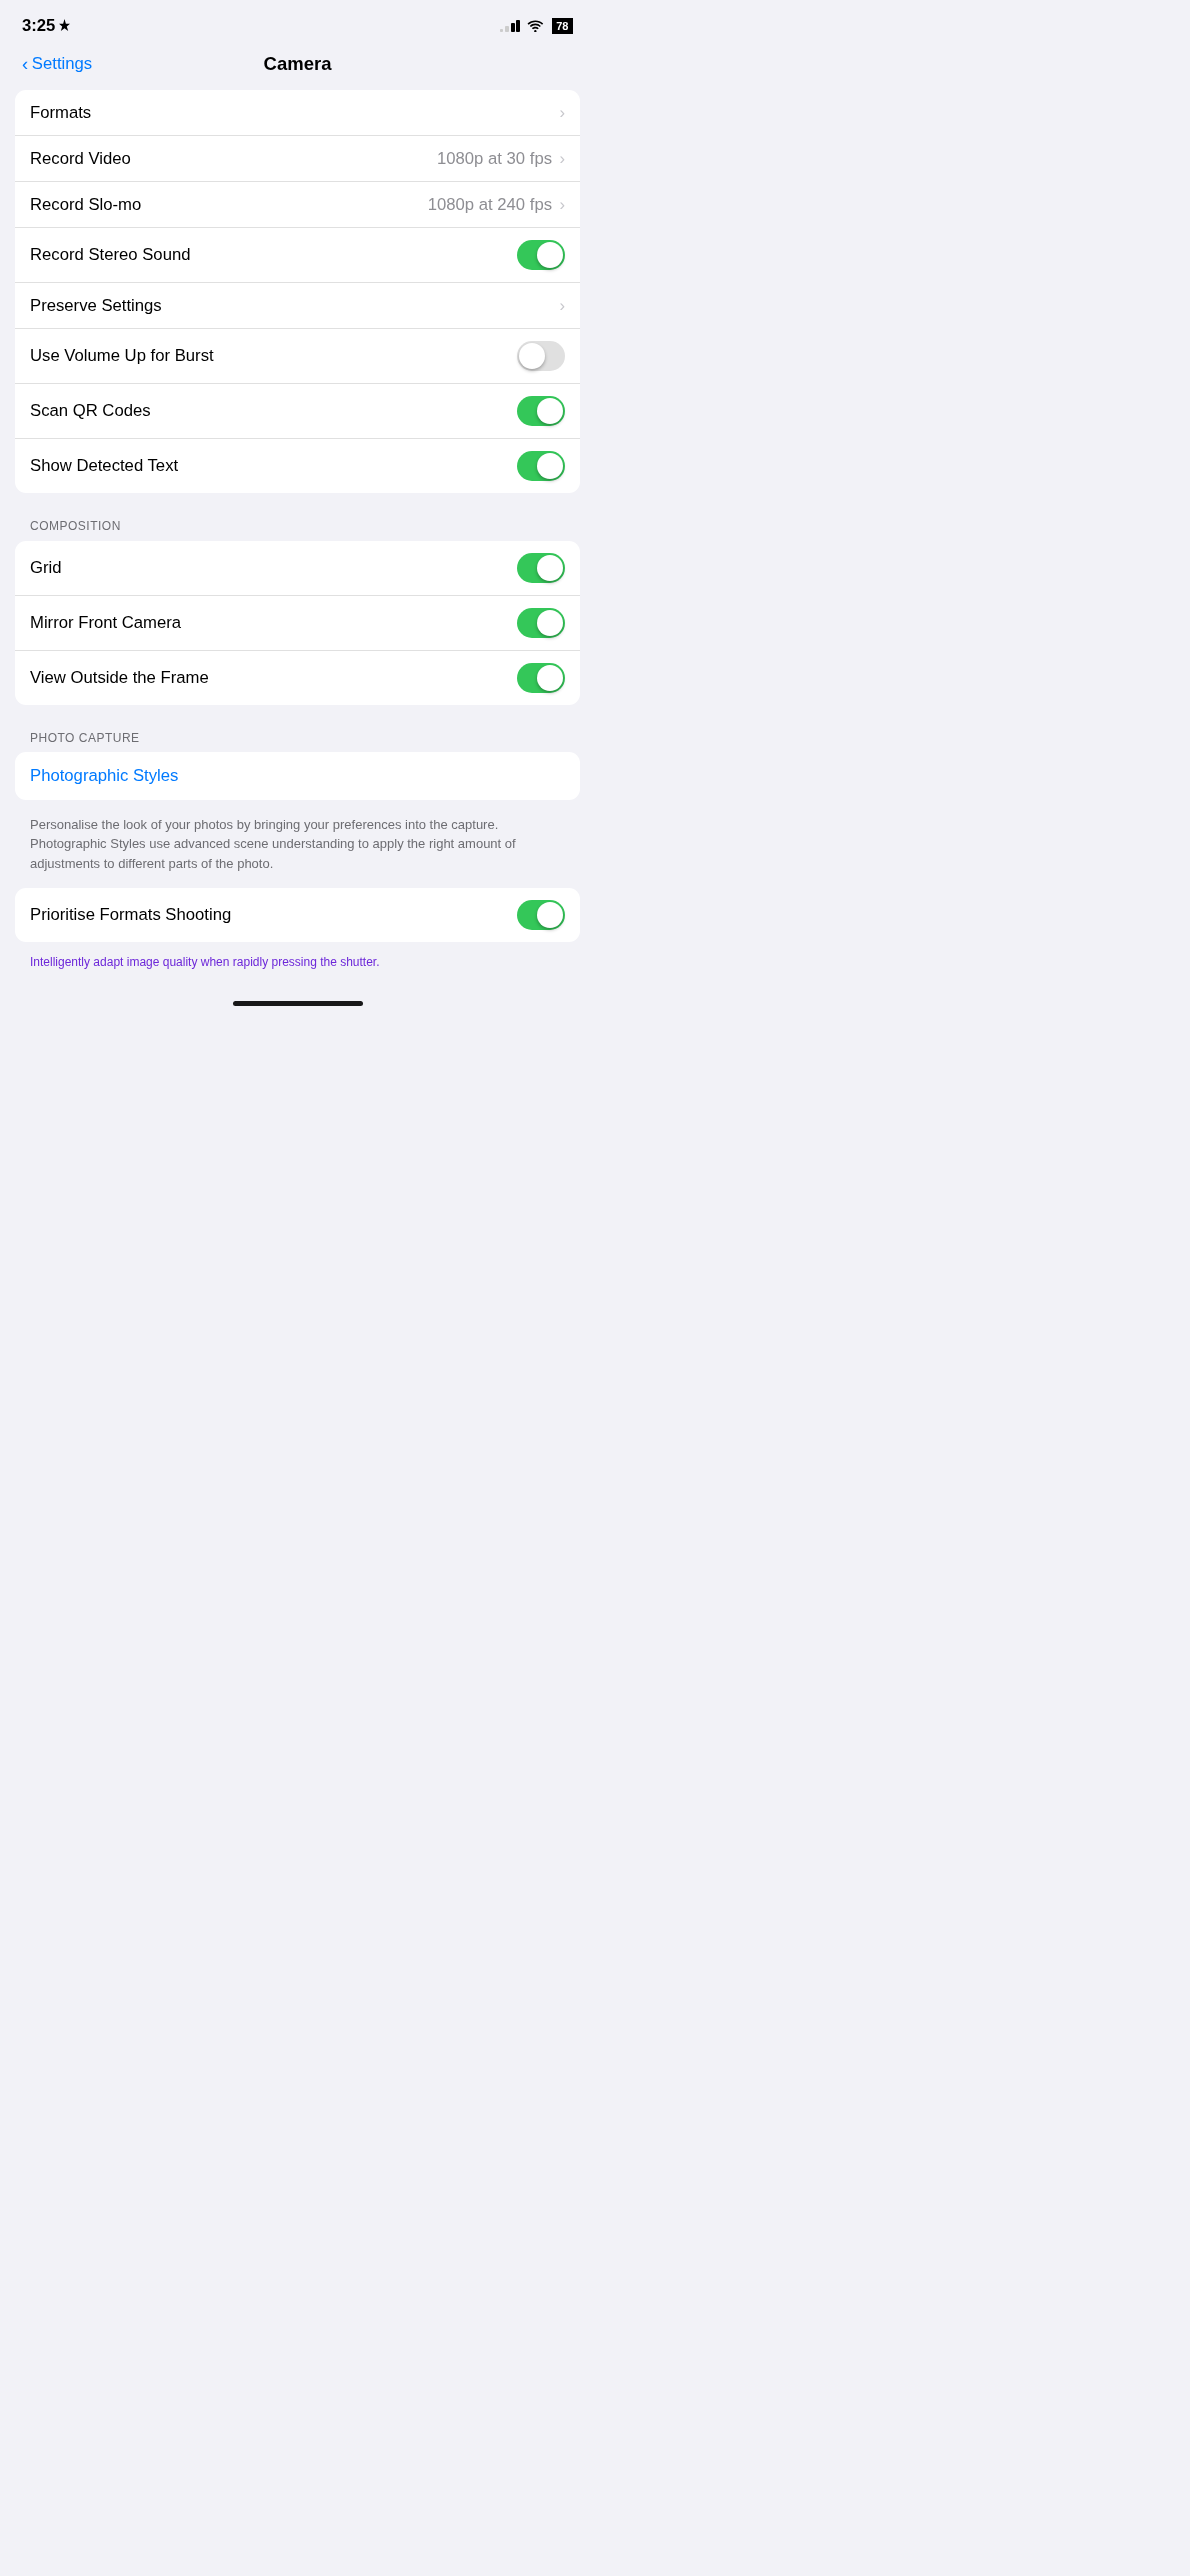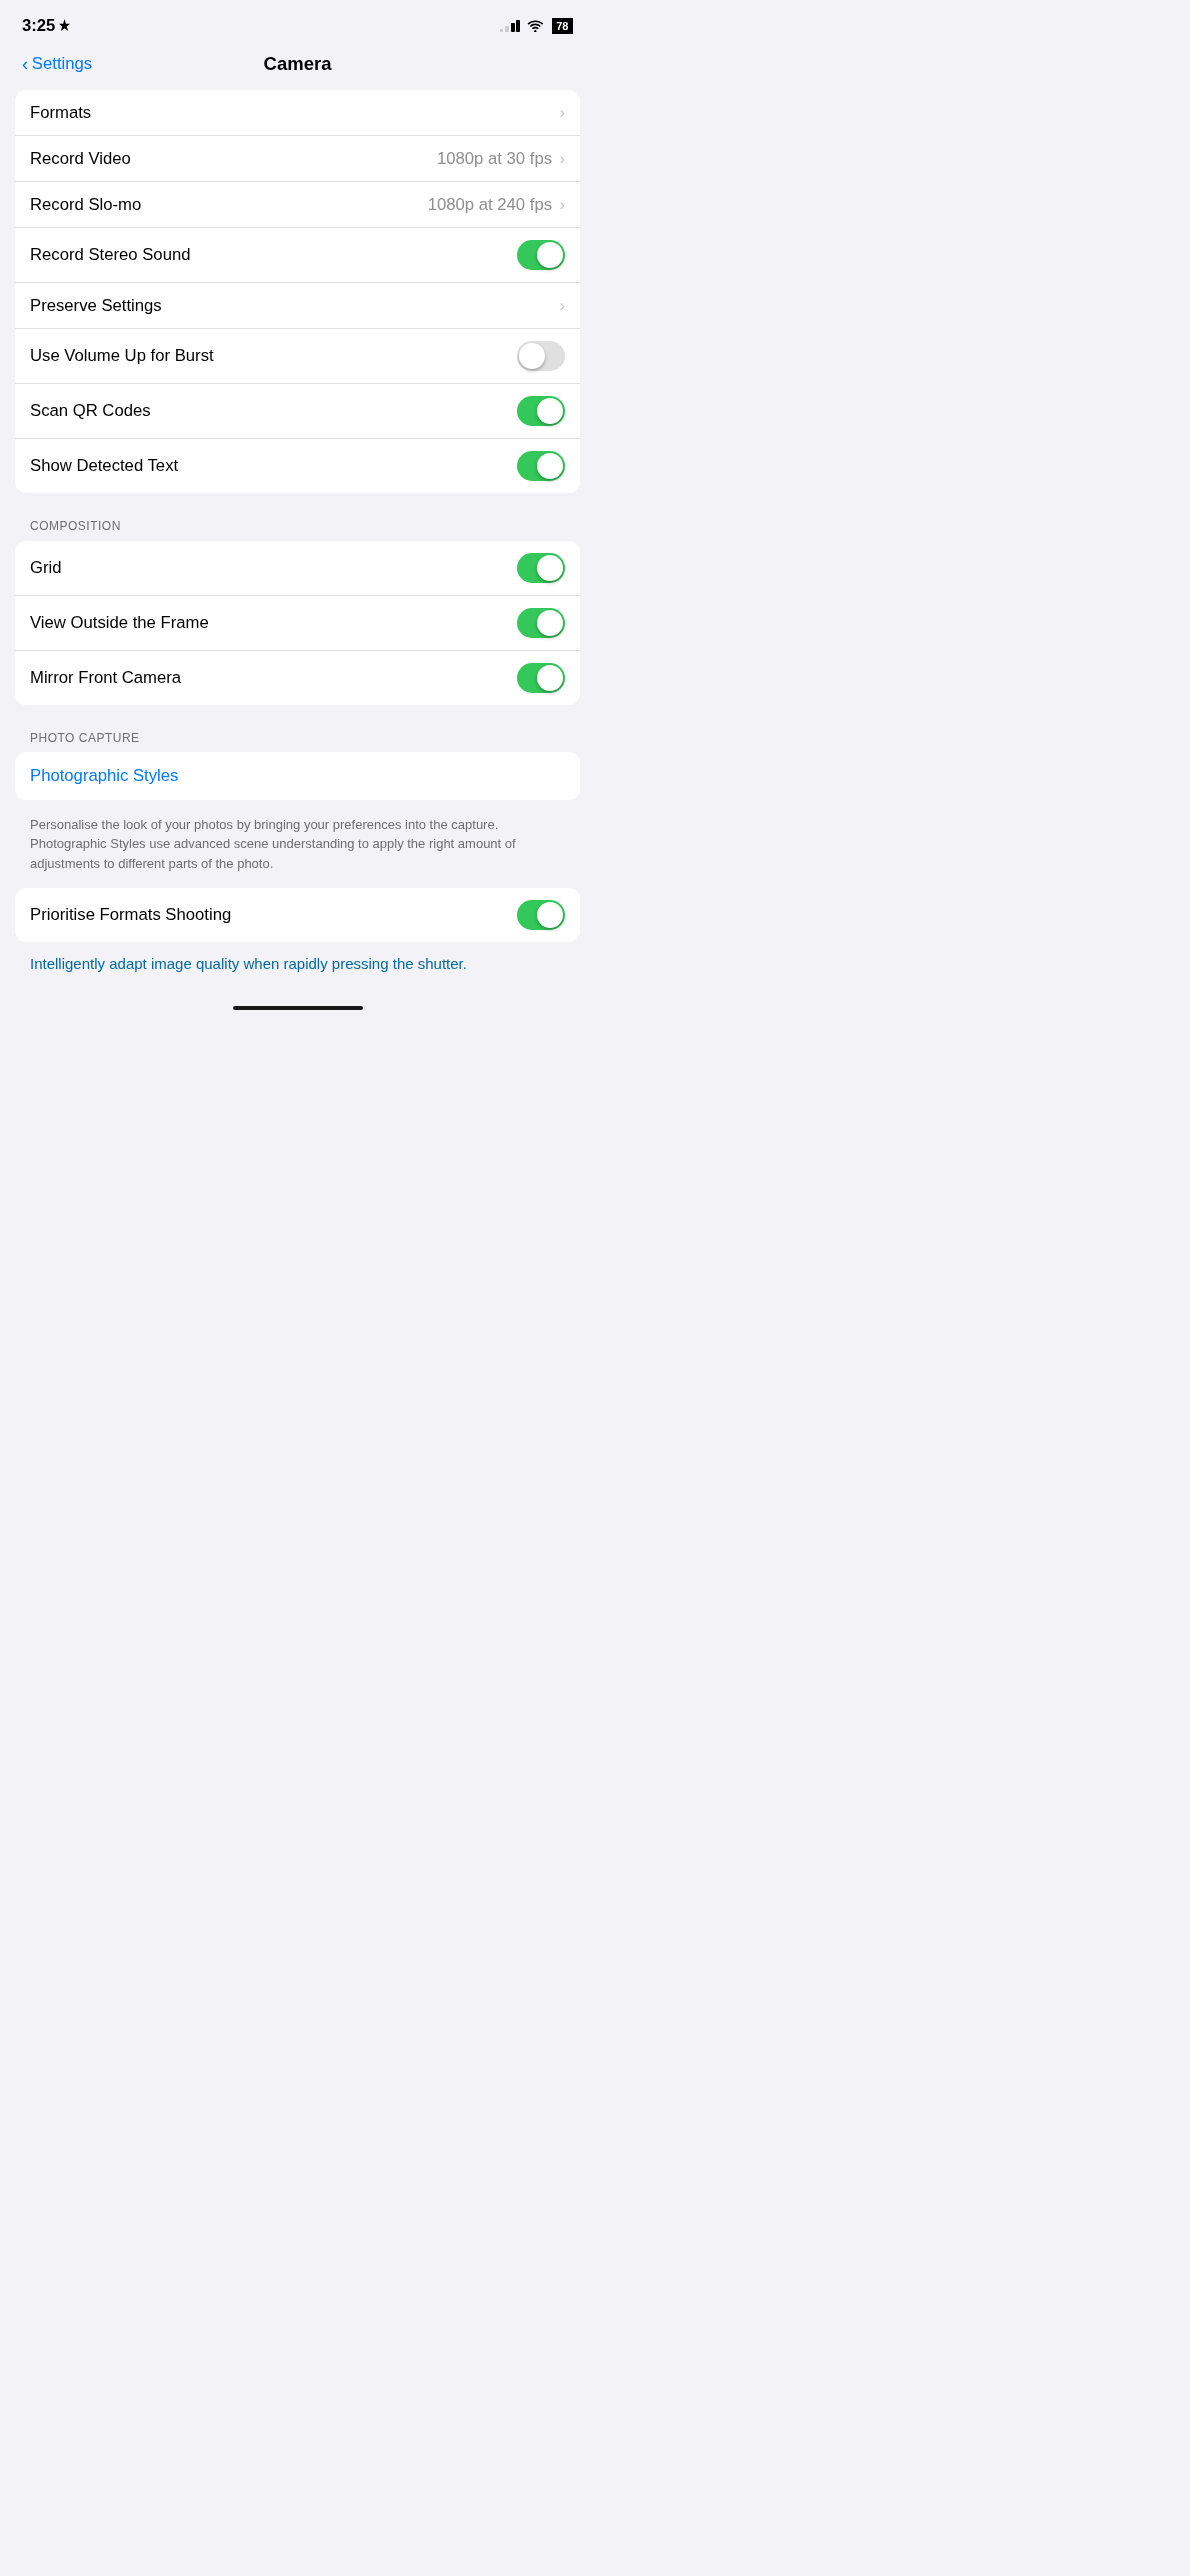--- a/index.html
+++ b/index.html
@@ -220,22 +220,22 @@
     
     .faster-shooting-card {
       background: #fff;
       border-radius: 11px;
       margin-bottom: 3.7px;
       overflow: hidden;
     }
 
     .faster-description {
       padding: 7.4px 15px 15px 15px;
-      font-size: 15px;
-      color: #0369a1;
+      font-size: 12px;
+      color: #6d28d9;
       line-height: 1.5;
     }
 
     
     .home-indicator {
       display: flex;
       justify-content: center;
       padding: 15px 0 9.3px 0;
     }
 
@@ -352,28 +352,28 @@
   <div class="card-group">
 
     <div class="card-row">
       <span class="row-label">Grid</span>
       <div class="toggle on">
         <div class="toggle-thumb"></div>
       </div>
     </div>
 
     <div class="card-row">
+      <span class="row-label">Mirror Front Camera</span>
+      <div class="toggle on">
+        <div class="toggle-thumb"></div>
+      </div>
+    </div>
+
+    <div class="card-row">
       <span class="row-label">View Outside the Frame</span>
-      <div class="toggle on">
-        <div class="toggle-thumb"></div>
-      </div>
-    </div>
-
-    <div class="card-row">
-      <span class="row-label">Mirror Front Camera</span>
       <div class="toggle on">
         <div class="toggle-thumb"></div>
       </div>
     </div>
   </div>
 
   <div class="section-header">PHOTO CAPTURE</div>
 
   <div class="photo-capture-card">
     <div class="photographic-styles-row">

